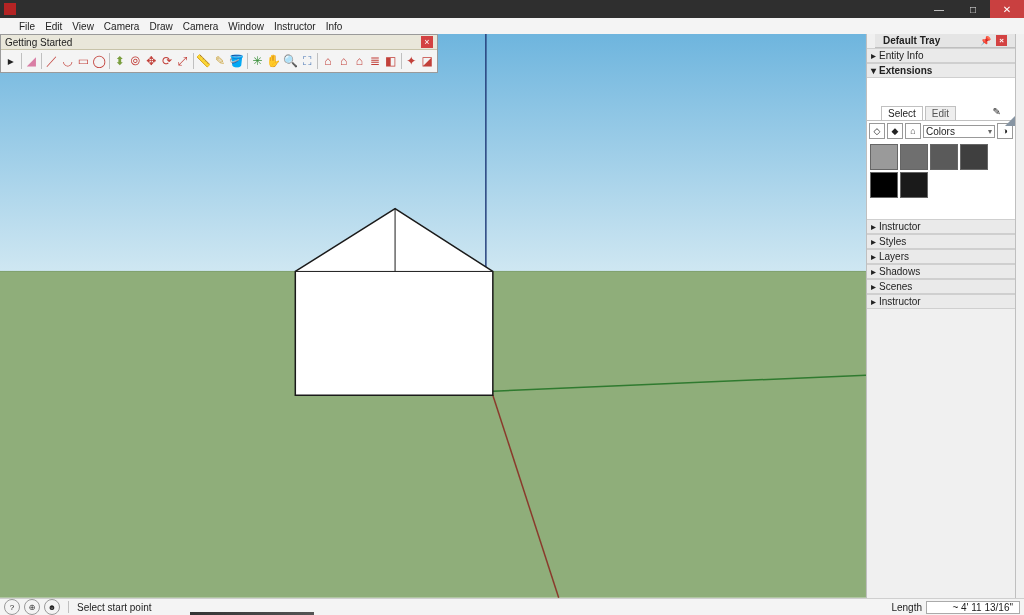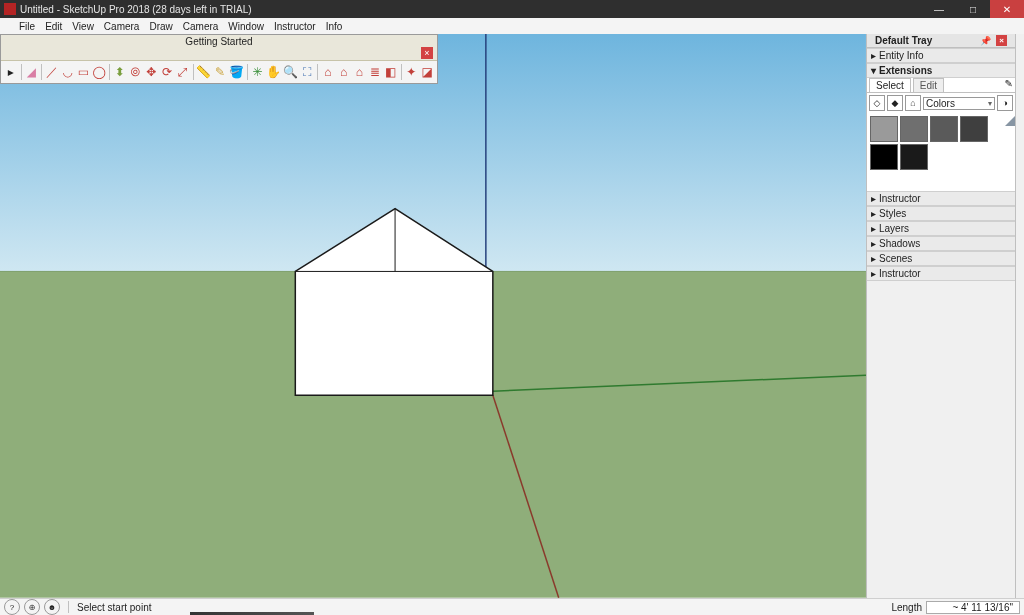--- a/index.html
+++ b/index.html
@@ -13,42 +13,42 @@
   
   .menubar{height:16px;background:#f4f4f4;border-bottom:1px solid #dcdcdc;display:flex;align-items:center;padding:0 19px;}
   .menubar .mitem{margin-right:10px;cursor:default;}
   
   .workspace{position:absolute;top:34px;bottom:16px;left:0;right:0;display:flex;}
   .canvas-wrap{flex:1 1 auto;position:relative;overflow:hidden;}
   .tray{flex:0 0 148px;background:#f0f0f0;border-left:1px solid #bfbfbf;display:flex;flex-direction:column;position:relative;}
   .rightscroll{flex:0 0 8px;background:#f0f0f0;border-left:1px solid #bfbfbf;position:relative;}
   
   .toolbar-window{position:absolute;top:0;left:0;width:436px;background:#f4f4f4;border:1px solid #9a9a9a;z-index:5;}
-  .toolbar-title{background:#e9e7da;border-bottom:1px solid #c7c3a9;padding:1px 4px;display:flex;align-items:center;flex-direction:column;}
+  .toolbar-title{background:#e9e7da;border-bottom:1px solid #c7c3a9;padding:1px 4px;display:flex;align-items:center;}
   .toolbar-title .tclose{width:12px;height:12px;background:#d34242;color:#fff;font-size:9px;line-height:12px;text-align:center;margin-left:auto;}
   .toolbar-row{display:flex;align-items:center;padding:2px;}
   .tool{width:18px;height:18px;margin:0 1px;display:flex;align-items:center;justify-content:center;font-size:12px;}
   .sep{width:1px;height:16px;background:#c0c0c0;margin:0 2px;}
   
   svg.viewport{position:absolute;inset:0;}
   
-  .tray-header{background:#e5e5e5;border-bottom:1px solid #bfbfbf;padding:1px 8px;display:flex;align-items:center;font-weight:bold;}
+  .tray-header{background:#e5e5e5;border-bottom:1px solid #bfbfbf;padding:1px 8px;display:flex;align-items:center;font-weight:bold;margin-left:8px;}
   .tray-header .pin{margin-left:auto;font-size:9px;}
   .tray-header .tclose{width:11px;height:11px;background:#d34242;color:#fff;font-size:8px;line-height:11px;text-align:center;margin-left:4px;}
   .panel-head{background:#eaeaea;border-top:1px solid #cfcfcf;border-bottom:1px solid #cfcfcf;padding:1px 4px;display:flex;align-items:center;cursor:default;}
   .panel-head .arrow{width:8px;display:inline-block;}
   .panel-body{background:#fff;}
   
   .mat-preview{height:40px;display:flex;align-items:flex-start;}
   .mat-thumb{width:36px;height:36px;margin:2px;background:linear-gradient(135deg,#fff 0 50%,#9aa5b1 50% 100%);border:1px solid #777;}
   .mat-name{margin:4px 0 0 4px;}
   .mat-side{margin-left:auto;display:flex;flex-direction:column;padding:2px;gap:4px;}
   .mat-side span{font-size:11px;}
   .mat-corner{position:absolute;right:0;width:0;height:0;border-left:10px solid transparent;border-bottom:10px solid #8795a3;}
-  .mat-tabs{display:flex;align-items:flex-start;border-bottom:1px solid #c0c0c0;padding:0 2px;}
+  .mat-tabs{display:flex;align-items:flex-start;border-bottom:1px solid #c0c0c0;padding:0 14px;margin-top:28px;}
   .mat-tabs .tab{padding:1px 6px;border:1px solid #c0c0c0;border-bottom:none;background:#fff;margin-right:2px;}
   .mat-tabs .tab.inactive{background:#eee;color:#555;}
   .sel-row{display:flex;align-items:center;padding:2px;gap:2px;}
   .mini-ico{width:14px;height:14px;border:1px solid #999;display:flex;align-items:center;justify-content:center;font-size:9px;background:#fff;}
   .cat-select{flex:1;border:1px solid #999;background:#fff;padding:0 2px;display:flex;align-items:center;}
   .cat-select .dd{margin-left:auto;font-size:8px;color:#666;}
   .swatches{display:flex;flex-wrap:wrap;padding:2px;background:#fff;}
   .swatch{width:26px;height:24px;margin:1px;border:1px solid #666;}
   
   .statusbar{position:absolute;left:0;right:0;bottom:0;height:16px;background:#f4f4f4;border-top:1px solid #cfcfcf;display:flex;align-items:center;padding:0 4px;}
@@ -57,21 +57,20 @@
   .statusbar .s-hint{margin-left:4px;}
   .statusbar .s-right{margin-left:auto;display:flex;align-items:center;}
   .len-box{background:#fff;border:1px solid #aaa;padding:0 6px;min-width:80px;text-align:right;}
   .streak{position:absolute;left:190px;right:710px;bottom:0;height:3px;background:linear-gradient(90deg,#333,#555);}
 </style>
 </head>
 <body>
 
 <div class="titlebar">
   <div class="app-icon"></div>
-  <div class="title-text">Untitled - SketchUp Pro 2018 (28 days left in TRIAL)</div>
   <div class="win-controls">
     <div class="win-btn">—</div>
     <div class="win-btn">□</div>
     <div class="win-btn">✕</div>
   </div>
 </div>
 
 <div class="menubar">
   <span class="mitem">File</span>
   <span class="mitem">Edit</span>

